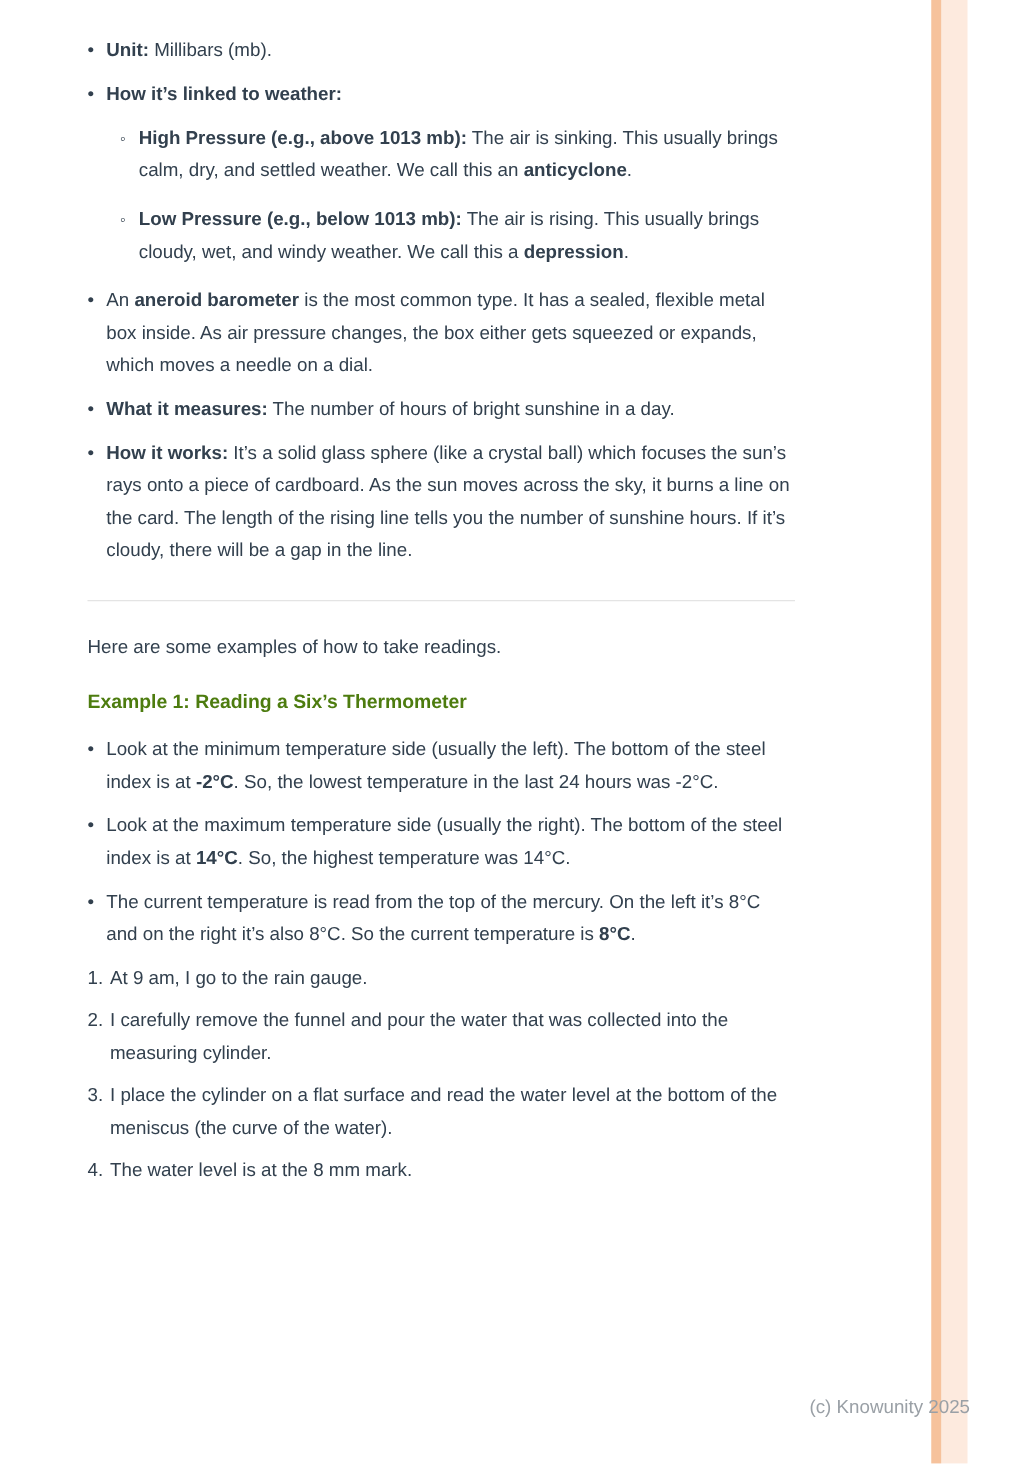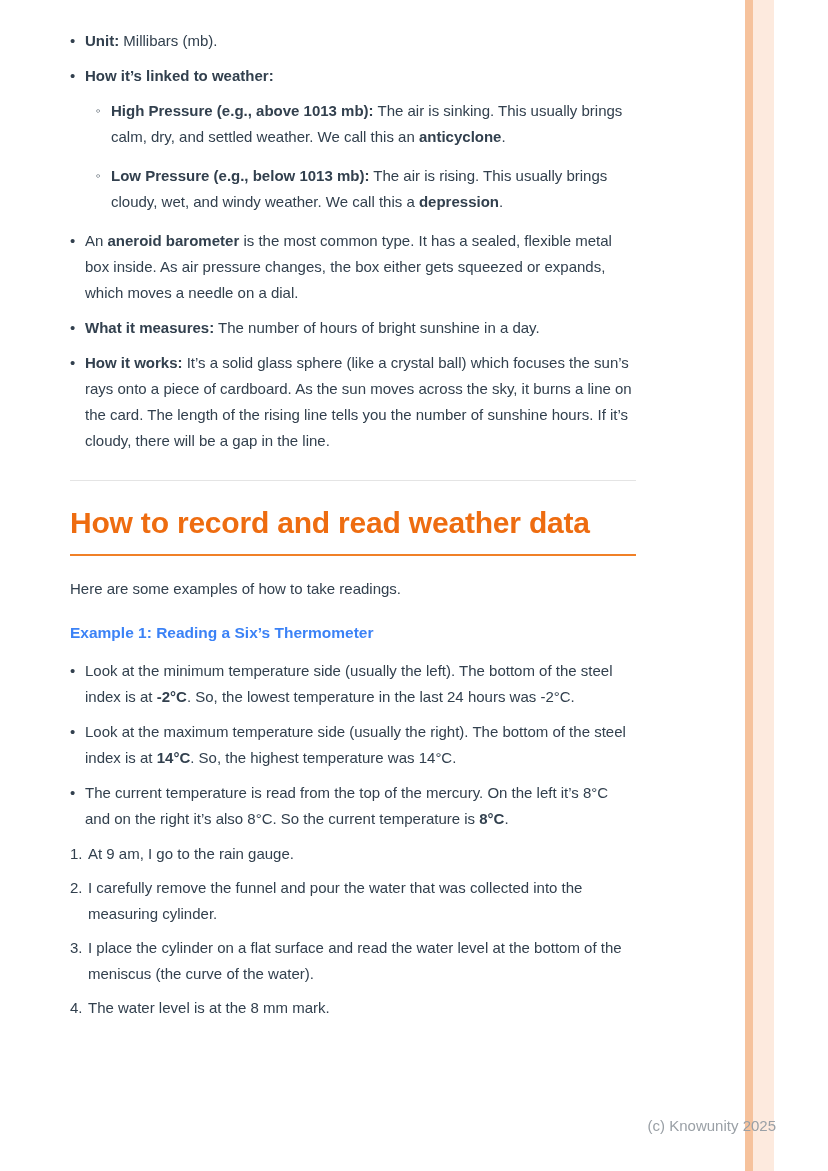--- a/index.html
+++ b/index.html
@@ -45,21 +45,21 @@
     padding: 0 0 13px 0;
     border-bottom: 2px solid #f08027;
     letter-spacing: -0.2px;
   }
   .h2 {
     font-size: 21px; font-weight: 700; color: #f58221;
     line-height: 26px;
     margin: 26px 0 16px 0;
   }
   .h4 {
-    font-size: 15.5px; font-weight: 700; color: #3b82f6;
+    font-size: 15.5px; font-weight: 700; color: #4d7c0f;
     line-height: 22px;
     margin: 20px 0 14px 0;
   }
   .p { margin: 0 0 18px 0; }
   .divider { border: 0; border-top: 1px solid #e4e4e4; margin: 26px 0 24px 0; }
   .footer {
     position: absolute;
     top: 1072px; right: 52px;
     font-size: 15px; line-height: 12px;
     color: #9aa0a6;
@@ -102,21 +102,20 @@
         <div class="li">
           <span class="marker">•</span>
           <span class="li-body"><strong>What it measures:</strong><span> The number of hours of bright sunshine in a day.</span></span>
         </div>
         <div class="li">
           <span class="marker">•</span>
           <span class="li-body"><strong>How it works:</strong><span> It’s a solid glass sphere (like a crystal ball) which focuses the sun’s rays onto a piece of cardboard. As the sun moves across the sky, it burns a line on the card. The length of the rising line tells you the number of sunshine hours. If it’s cloudy, there will be a gap in the line.</span></span>
         </div>
       </div>
       <hr class="divider">
-      <div class="h1">How to record and read weather data</div>
       <div class="p"><span>Here are some examples of how to take readings.</span></div>
       <div class="h4">Example 1: Reading a Six’s Thermometer</div>
       <div class="ulist depth0">
         <div class="li">
           <span class="marker">•</span>
           <span class="li-body"><span>Look at the minimum temperature side (usually the left). The bottom of the steel index is at </span><strong>-2°C</strong><span>. So, the lowest temperature in the last 24 hours was -2°C.</span></span>
         </div>
         <div class="li">
           <span class="marker">•</span>
           <span class="li-body"><span>Look at the maximum temperature side (usually the right). The bottom of the steel index is at </span><strong>14°C</strong><span>. So, the highest temperature was 14°C.</span></span>

